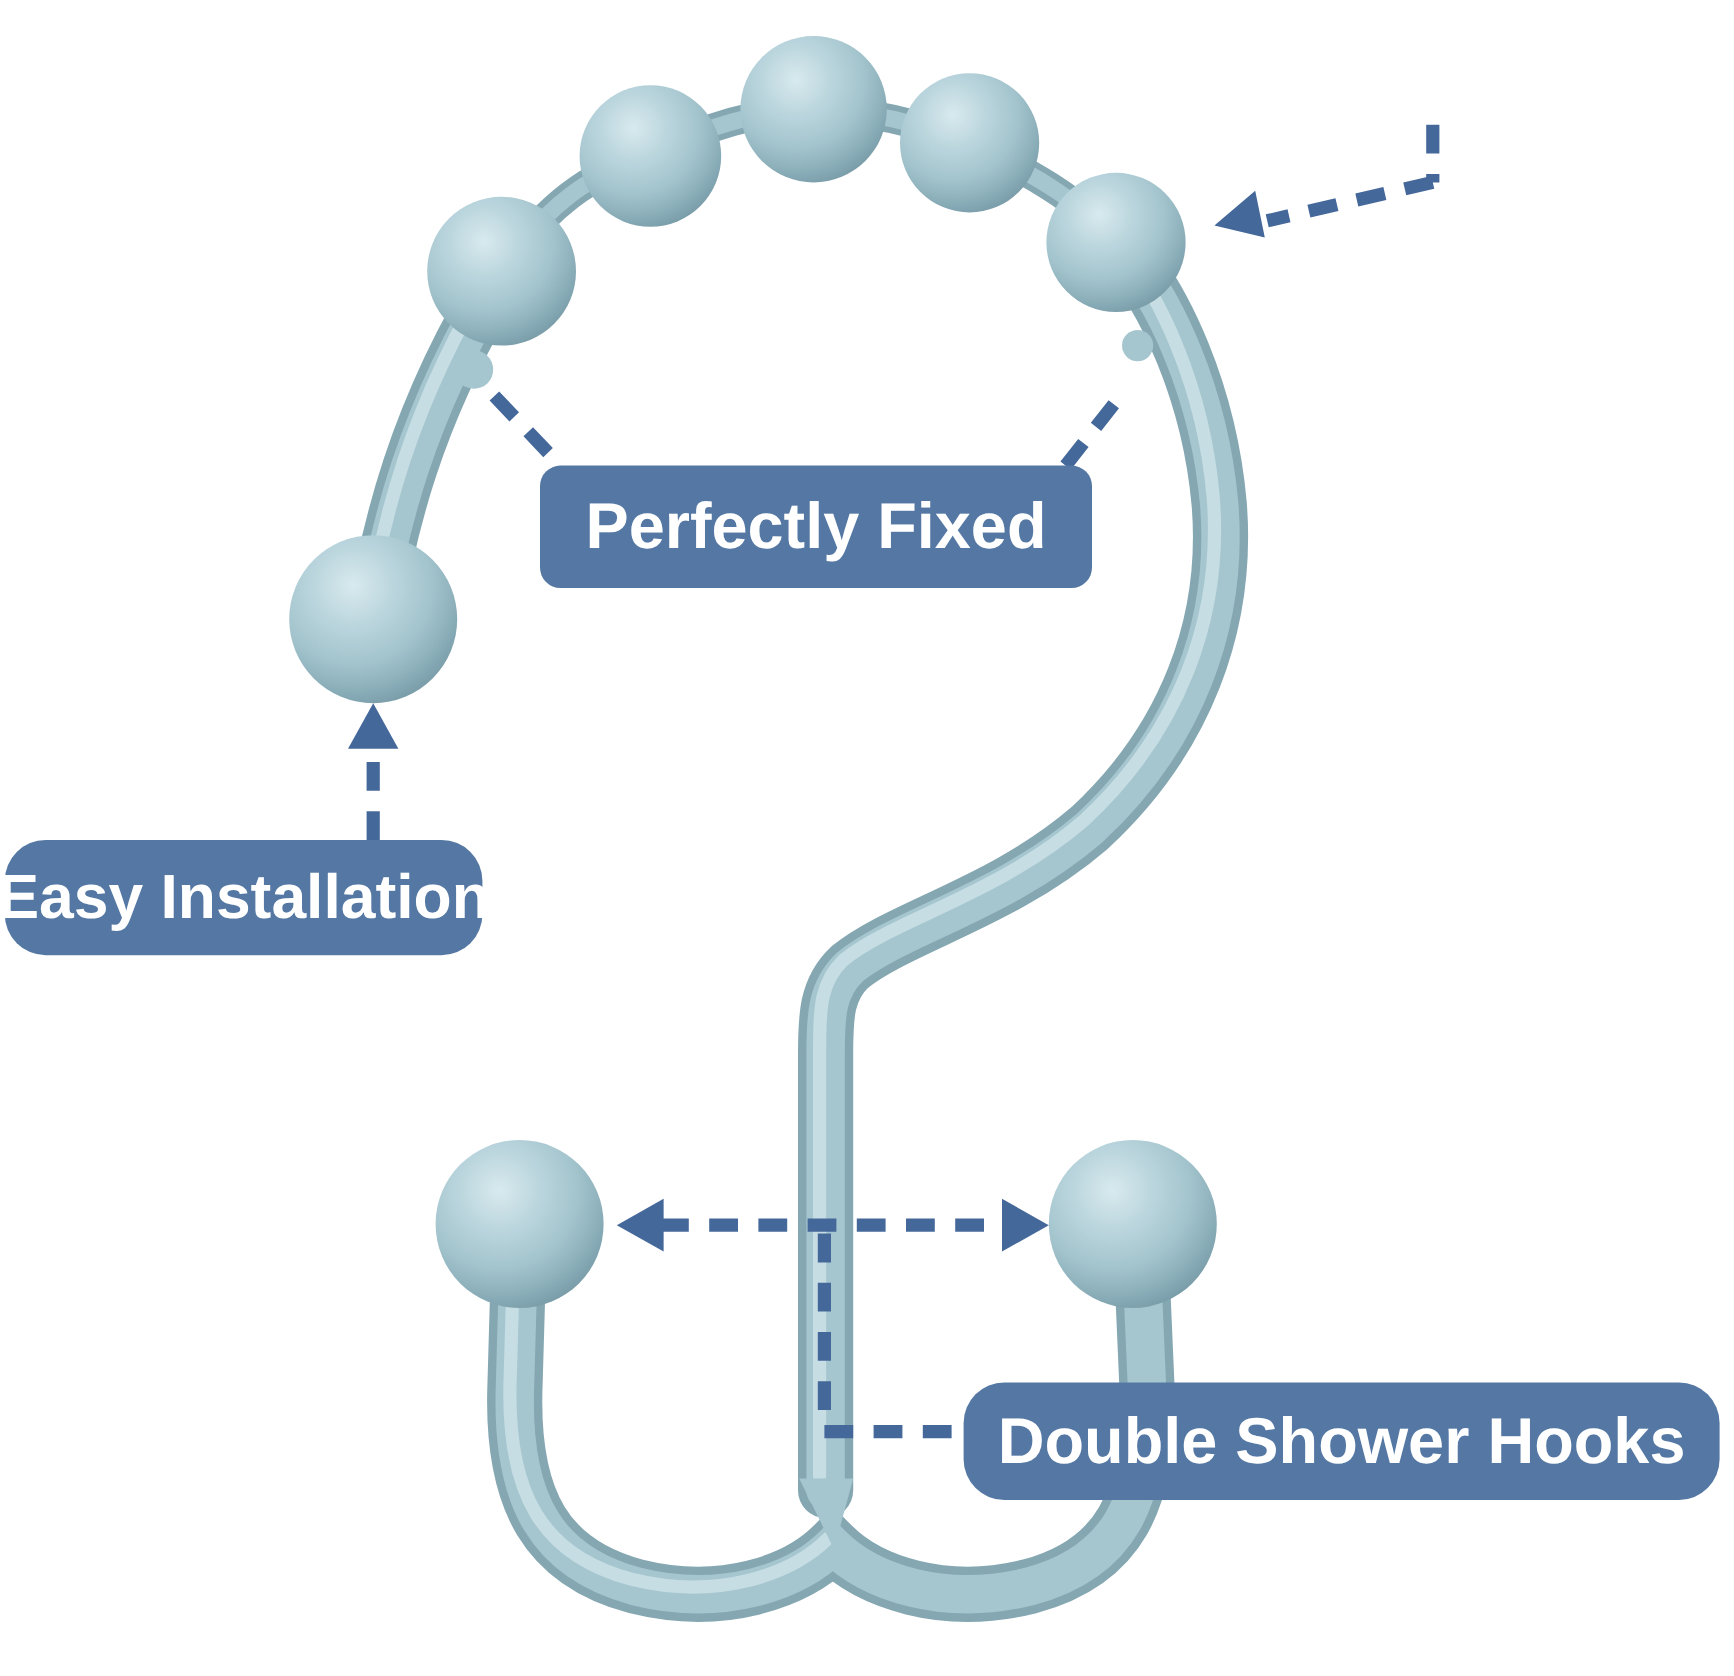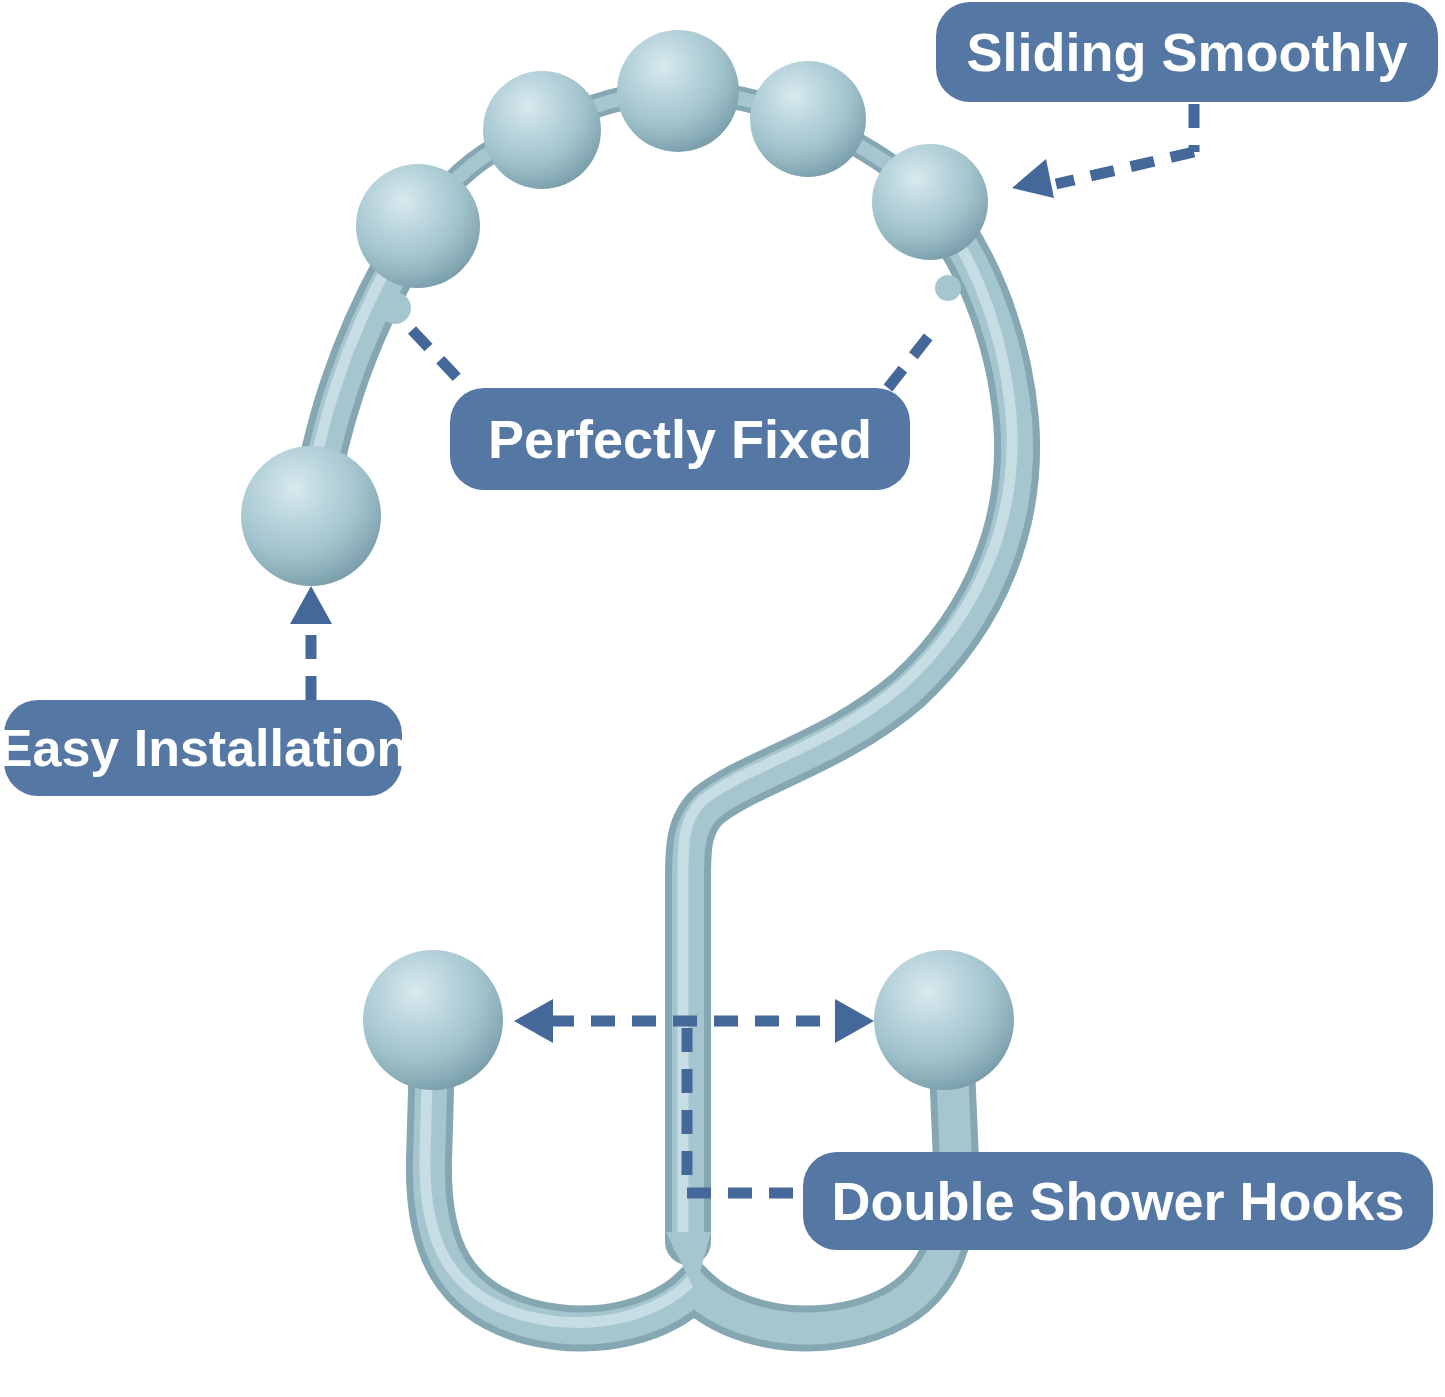--- a/index.html
+++ b/index.html
@@ -38,21 +38,21 @@
   .s2{stop-color:var(--ball-mid2);} .s3{stop-color:var(--ball-lo1);}
   .s4{stop-color:var(--ball-lo2);}
   
   .callout{
     position:absolute;display:flex;align-items:center;justify-content:center;
     background:var(--badge-bg);color:var(--badge-text);
     border-radius:34px;font-weight:bold;font-size:54px;white-space:nowrap;
     letter-spacing:0px;
   }
   #c-sliding {left:936px;top:2px;   width:502px;height:100px;}
-  #c-fixed   {left:450px;top:388px; width:460px;height:102px;}
+  #c-fixed   {left:450px;top:388px; width:460px;height:102px;border-radius:17px;}
   #c-install {left:4px;  top:700px; width:398px;height:96px; font-size:52px;}
   #c-hooks   {left:803px;top:1152px;width:630px;height:98px;}
 </style>
 </head>
 <body>
 
 <div class="stage">
 
   <svg width="1445" height="1397" viewBox="0 0 1445 1397">
     <defs>
@@ -124,20 +124,19 @@
         <polygon class="head" points="874,1021 835,999 835,1043"></polygon>
       </g>
 
       <g>
         <line class="dash" x1="687" y1="1028" x2="687" y2="1190"></line>
         <line class="dash" x1="687" y1="1193" x2="800" y2="1193"></line>
       </g>
     </g>
   </svg>
 
-  <div class="callout" id="c-sliding">Sliding Smoothly</div>
 
   <div class="callout" id="c-fixed">Perfectly Fixed</div>
 
   <div class="callout" id="c-install">Easy Installation</div>
 
   <div class="callout" id="c-hooks">Double Shower Hooks</div>
 </div>
 
 </body></html>

